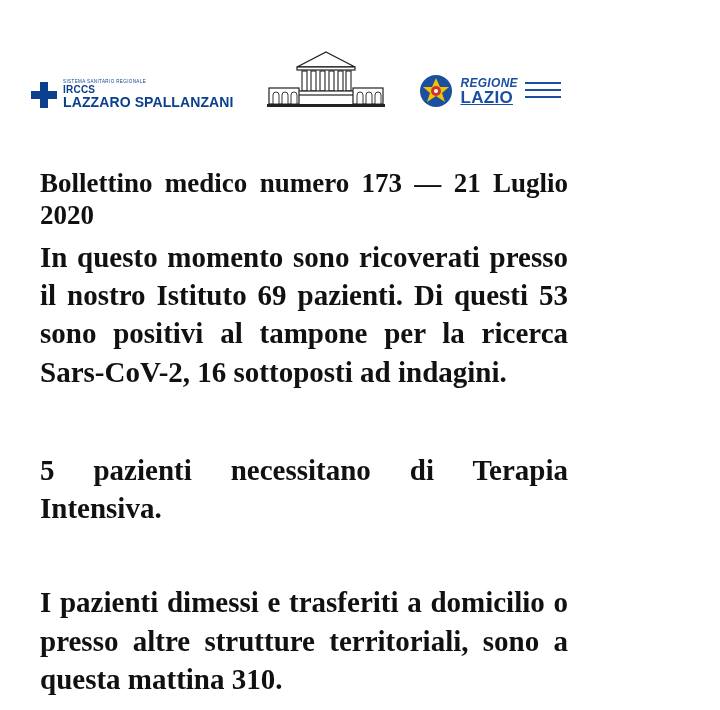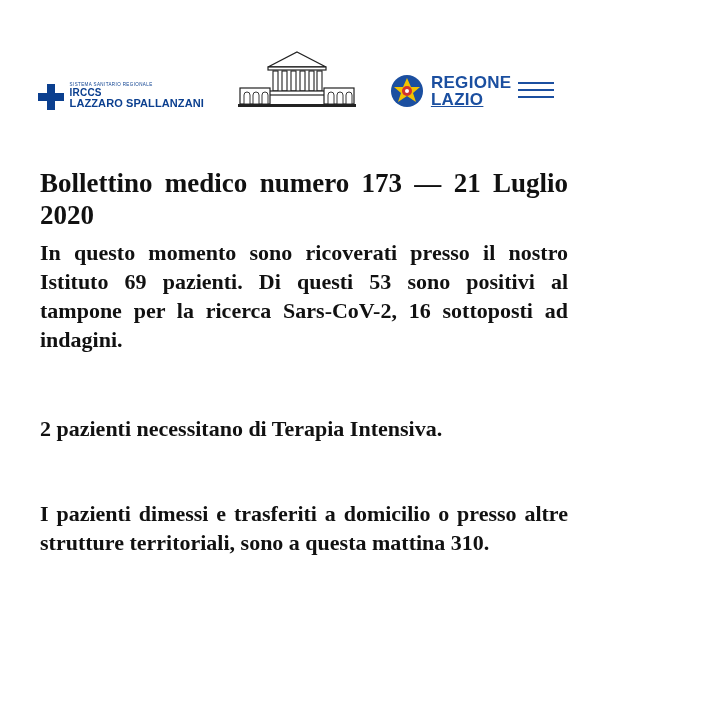--- a/index.html
+++ b/index.html
@@ -75,21 +75,21 @@
     display: block;
   }
   .irccs-mid {
     font-size: 10px;
     font-weight: bold;
     color: #0b3f8f;
     letter-spacing: 0.2px;
     display: block;
   }
   .irccs-bot {
-    font-size: 11px;
+    font-size: 14px;
     font-weight: bold;
     color: #0b3f8f;
     letter-spacing: 0.1px;
     display: block;
   }
 
   
   .logo-building {
     width: 118px;
     height: 64px;
@@ -109,23 +109,24 @@
     width: 34px; height: 34px;
     flex: 0 0 auto;
   }
   .lazio-words {
     font-family: "Liberation Sans", sans-serif;
     color: #1b4fa0;
     line-height: 1.0;
   }
   .lazio-words .l1 {
     display: block;
-    font-size: 17px;
+    font-size: 12px;
     font-weight: bold;
     letter-spacing: 0.3px;
+    font-style: italic;
   }
   .lazio-words .l2 {
     display: block;
     font-size: 17px;
     font-weight: bold;
     letter-spacing: 0.3px;
     text-decoration: underline;
   }
   .lazio-lines {
     position: relative;
@@ -184,21 +185,21 @@
   .heading {
     font-weight: bold;
     font-size: 27px;
     line-height: 1.18;
     text-align: justify;
     text-align-last: left;
     margin: 0 0 6px 0;
   }
   .para {
     font-weight: bold;
-    font-size: 22px;
+    font-size: 29px;
     line-height: 1.32;
     text-align: justify;
     text-align-last: left;
     margin: 0;
   }
   .para.spaced-1 { margin-top: 60px; }
   .para.spaced-2 { margin-top: 56px; }
 </style>
 </head>
 <body>
@@ -269,17 +270,17 @@
           <span></span>
       </div>
     </div>
 
   </div>
 
 
   <div class="body-block">
     <p class="heading">Bollettino medico numero 173 — 21 Luglio 2020</p>
     <p class="para">In questo momento sono ricoverati presso il nostro Istituto 69 pazienti. Di questi 53 sono positivi al tampone per la ricerca Sars-CoV-2, 16 sottoposti ad indagini.</p>
-    <p class="para spaced-1">2 pazienti necessitano di Terapia Intensiva.</p>
+    <p class="para spaced-1">5 pazienti necessitano di Terapia Intensiva.</p>
     <p class="para spaced-2">I pazienti dimessi e trasferiti a domicilio o presso altre strutture territoriali, sono a questa mattina 310.</p>
   </div>
 
 </div>
 
 </body></html>

